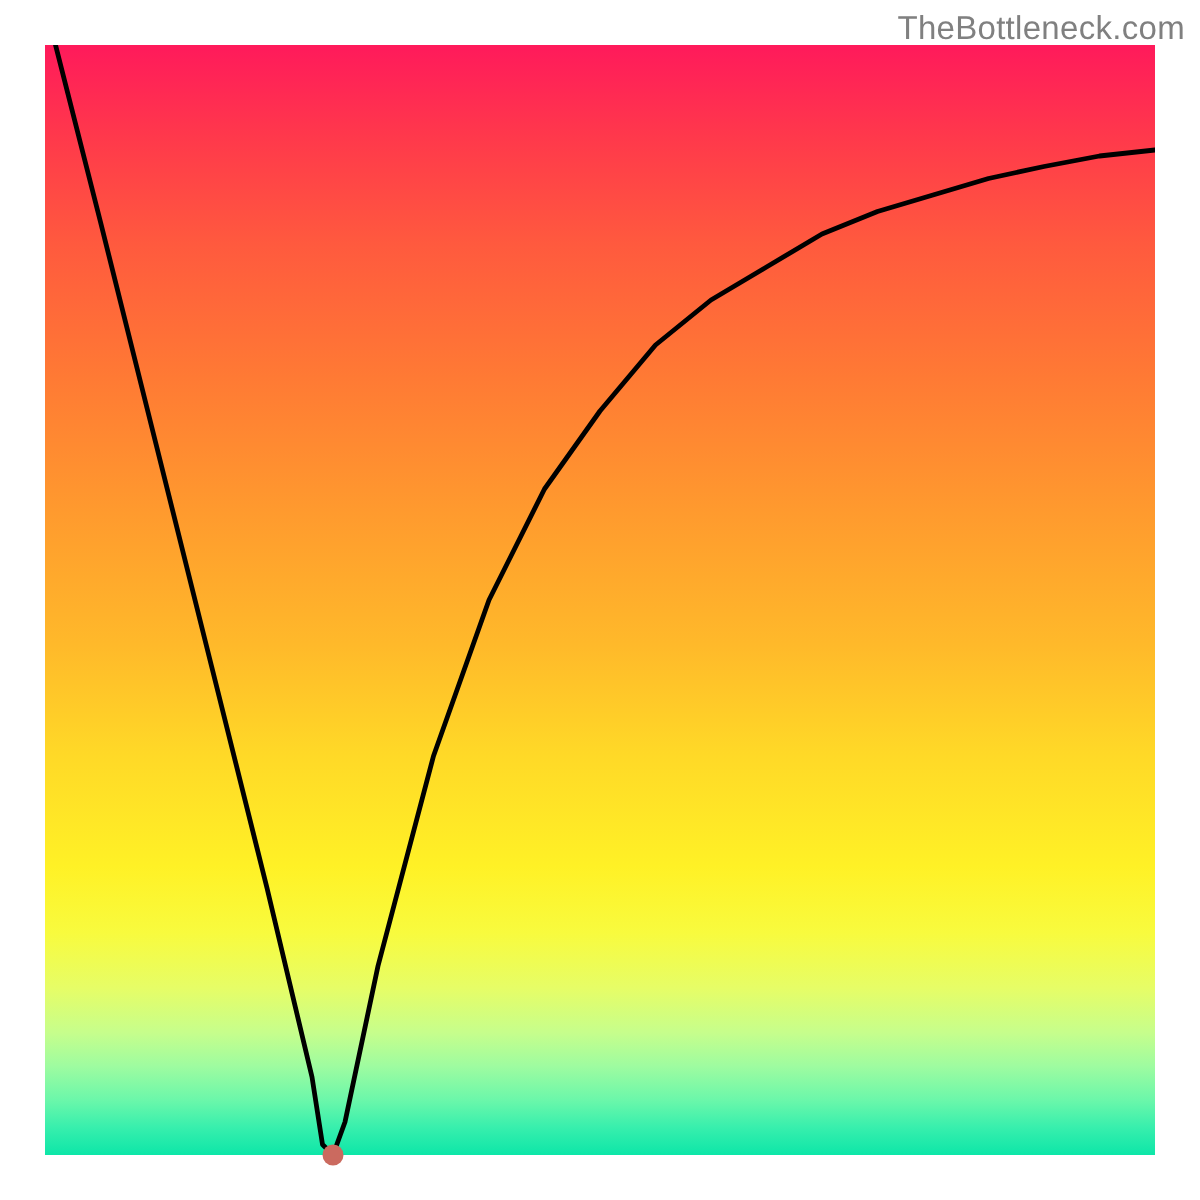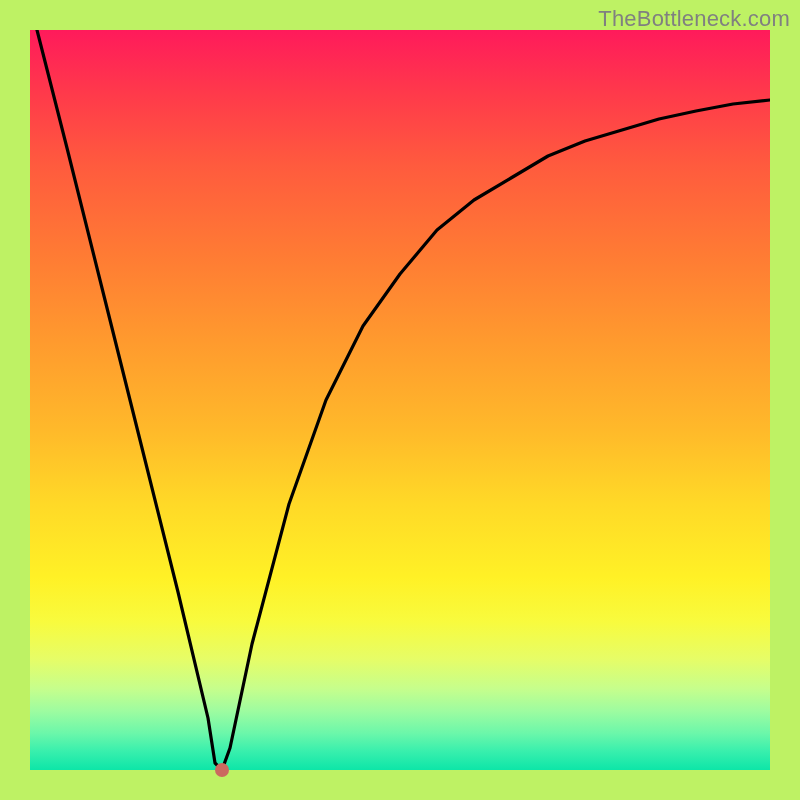--- a/index.html
+++ b/index.html
@@ -8,21 +8,21 @@
     width: 800px;
     height: 800px;
     overflow: hidden;
     background: #000;
     font-family: Arial, Helvetica, sans-serif;
   }
   .stage {
     position: relative;
     width: 800px;
     height: 800px;
-    background: #bef264;
+    background: #ffffff;
   }
   .plot-area {
     position: absolute;
     left: 30px;
     top: 30px;
     width: 740px;
     height: 740px;
     background: linear-gradient(to bottom,
       #ff1a5b 0%,
       #ff3b4a 9%,

